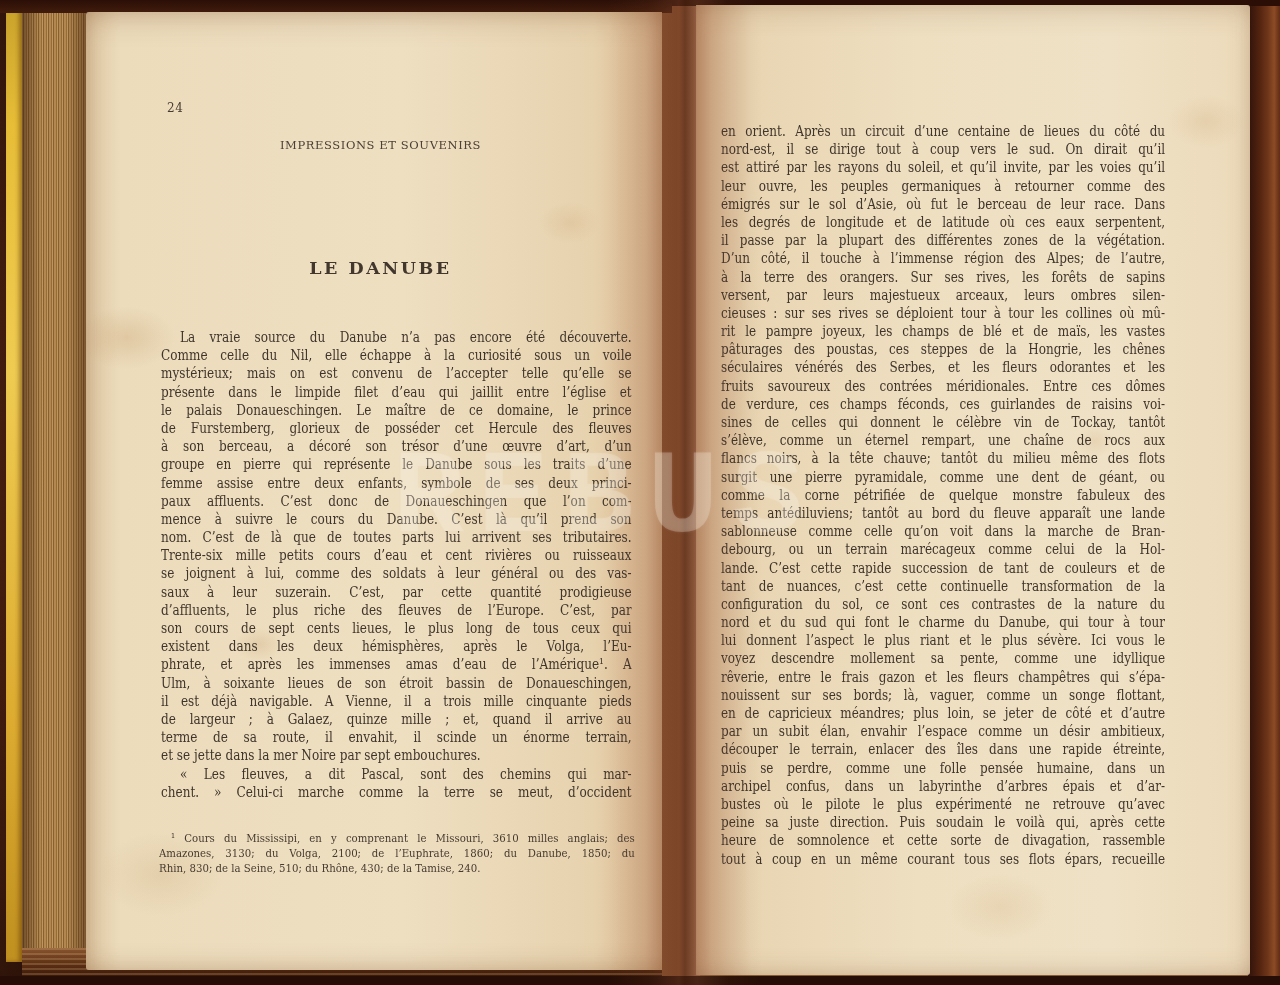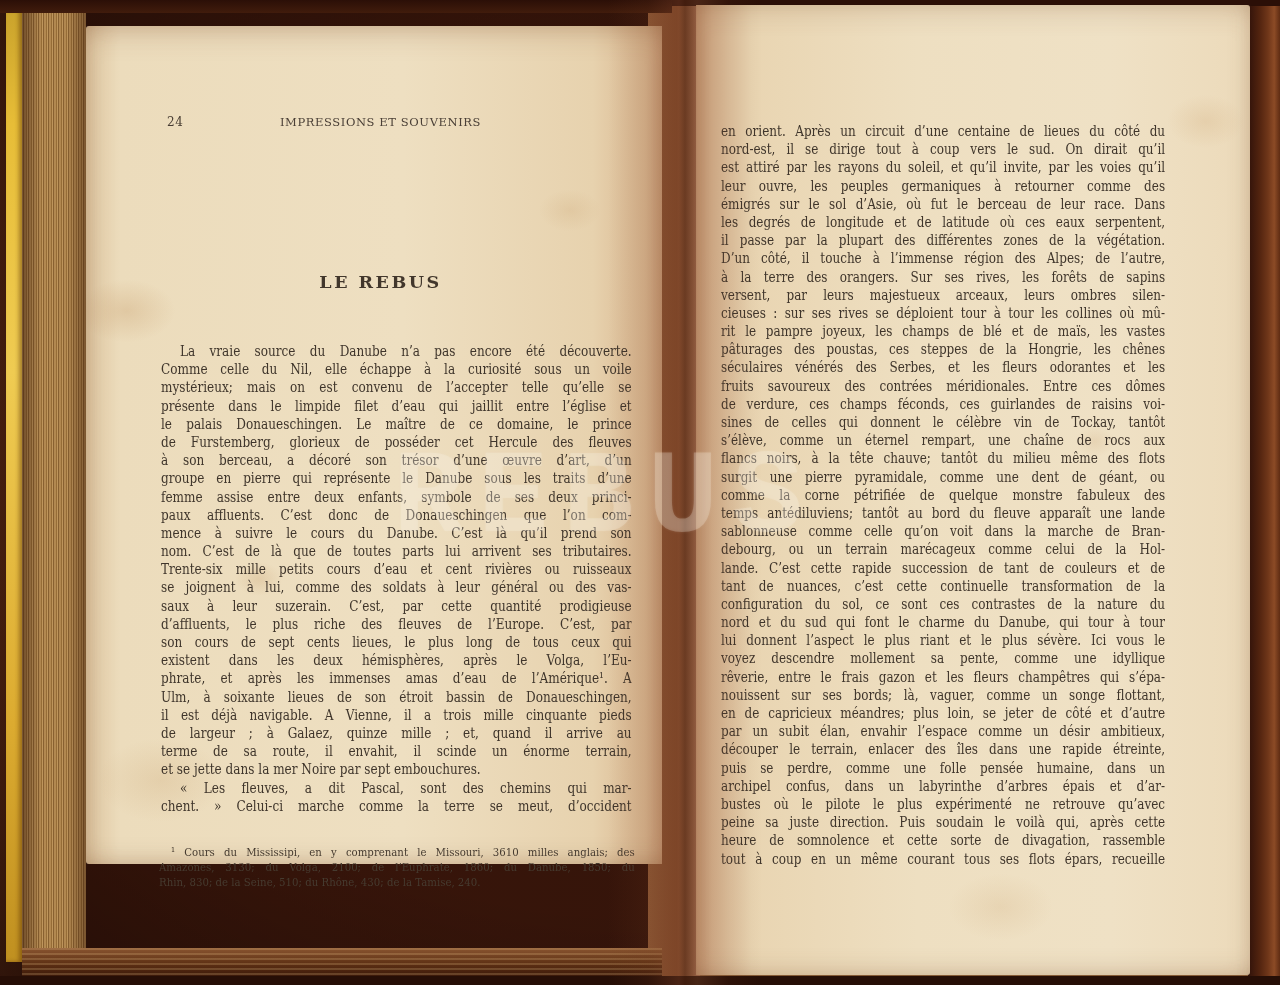--- a/index.html
+++ b/index.html
@@ -30,21 +30,21 @@
     background:linear-gradient(to right,#30120a,#51230f 35%,#6f3619 62%,#8c4b26 82%,#5f2c13 100%);}
   .top-strip{position:absolute;left:0;top:0;width:1280px;height:6px;z-index:2;background:#2b0f07;}
   .top-strip-left{position:absolute;left:0;top:0;width:672px;height:13px;z-index:2;
     background:linear-gradient(to bottom,#2b0f07,#411c0c);}
   .bottom-strip{position:absolute;left:0;top:976px;width:1280px;height:9px;z-index:2;background:#260e06;}
   .spine{position:absolute;left:648px;top:0;width:64px;height:985px;z-index:0;
     background:linear-gradient(to right,#8a5634,#7a4526 45%,#936045 75%,#a47355);}
 
   
   .page{position:absolute;z-index:2;color:#3e342a;}
-  .page-left{left:86px;top:26px;width:576px;height:838px;border-radius:3px 0 0 3px;
+  .page-left{left:86px;top:12px;width:576px;height:958px;border-radius:3px 0 0 3px;
     background:
       radial-gradient(ellipse 70px 45px at 7% 34%, rgba(176,120,60,0.20), rgba(176,120,60,0) 70%),
       radial-gradient(ellipse 34px 24px at 30% 66%, rgba(170,115,55,0.16), rgba(170,115,55,0) 70%),
       radial-gradient(ellipse 90px 60px at 13% 90%, rgba(180,130,70,0.15), rgba(180,130,70,0) 70%),
       radial-gradient(ellipse 44px 30px at 84% 22%, rgba(175,120,60,0.12), rgba(175,120,60,0) 70%),
       linear-gradient(to right,#e2cba6 0%,#ecdcbc 6%,#eedfc1 55%,#e7d2ae 88%,#d9b790 97%,#cfa57f 100%);
     box-shadow:inset 0 20px 30px -18px rgba(120,70,35,0.35),
                inset 0 -18px 26px -18px rgba(120,70,35,0.32),
                inset 16px 0 30px -18px rgba(120,70,35,0.28);}
   .page-right{left:696px;top:5px;width:554px;height:970px;border-radius:0 3px 3px 0;
@@ -63,21 +63,21 @@
 
   
   .lp-header,.rp-header{position:absolute;height:16px;font-size:11.5px;letter-spacing:0.6px;
     color:#4b4037;}
   .lp-header{left:75px;top:89px;width:471px;}
   .rp-header{left:25px;top:89px;width:444px;}
   .pnum{position:absolute;top:0;font-size:12px;color:#473c32;}
   .lp-header .pnum{left:6px;}
   .rp-header .pnum{right:16px;}
   .rtitle{position:absolute;left:0;right:0;text-align:center;}
-  .lp-header .rtitle{transform:translateX(-16px);}
+  .lp-header .rtitle{transform:translateX(-16px);margin-top:37px;}
   .rp-header .rtitle{transform:translateX(-8px);}
 
   .chapnum{position:absolute;left:75px;top:185px;width:471px;text-align:center;
     font-size:17px;font-weight:700;letter-spacing:1px;color:#453a30;transform:translateX(-16px);}
   .chaptitle{position:absolute;left:75px;top:246px;width:471px;text-align:center;
     font-size:17.5px;font-weight:700;letter-spacing:2.5px;color:#42372c;transform:translateX(-16px);}
 
   .body-col{position:absolute;font-size:14px;color:#3f352b;transform-origin:0 0;}
   #left-body{left:75px;top:317px;width:546px;transform:scaleX(0.862);}
   #right-body{left:25px;top:118px;width:517px;transform:scaleX(0.859);}
@@ -109,21 +109,21 @@
   <div class="cover-right"></div>
   <div class="top-strip"></div>
   <div class="top-strip-left"></div>
   <div class="bottom-strip"></div>
 
   <div class="page page-left">
     <div class="lp-header">
       <span class="pnum">24</span>
       <span class="rtitle">IMPRESSIONS ET SOUVENIRS</span>
     </div>
-    <div class="chaptitle">LE REBUS</div>
+    <div class="chaptitle">LE DANUBE</div>
     <div class="body-col" id="left-body">
         <div class="line ind">La vraie source du Danube n’a pas encore été découverte.</div>
         <div class="line">Comme celle du Nil, elle échappe à la curiosité sous un voile</div>
         <div class="line">mystérieux; mais on est convenu de l’accepter telle qu’elle se</div>
         <div class="line">présente dans le limpide filet d’eau qui jaillit entre l’église et</div>
         <div class="line">le palais Donaueschingen. Le maître de ce domaine, le prince</div>
         <div class="line">de Furstemberg, glorieux de posséder cet Hercule des fleuves</div>
         <div class="line">à son berceau, a décoré son trésor d’une œuvre d’art, d’un</div>
         <div class="line">groupe en pierre qui représente le Danube sous les traits d’une</div>
         <div class="line">femme assise entre deux enfants, symbole de ses deux princi-</div>

